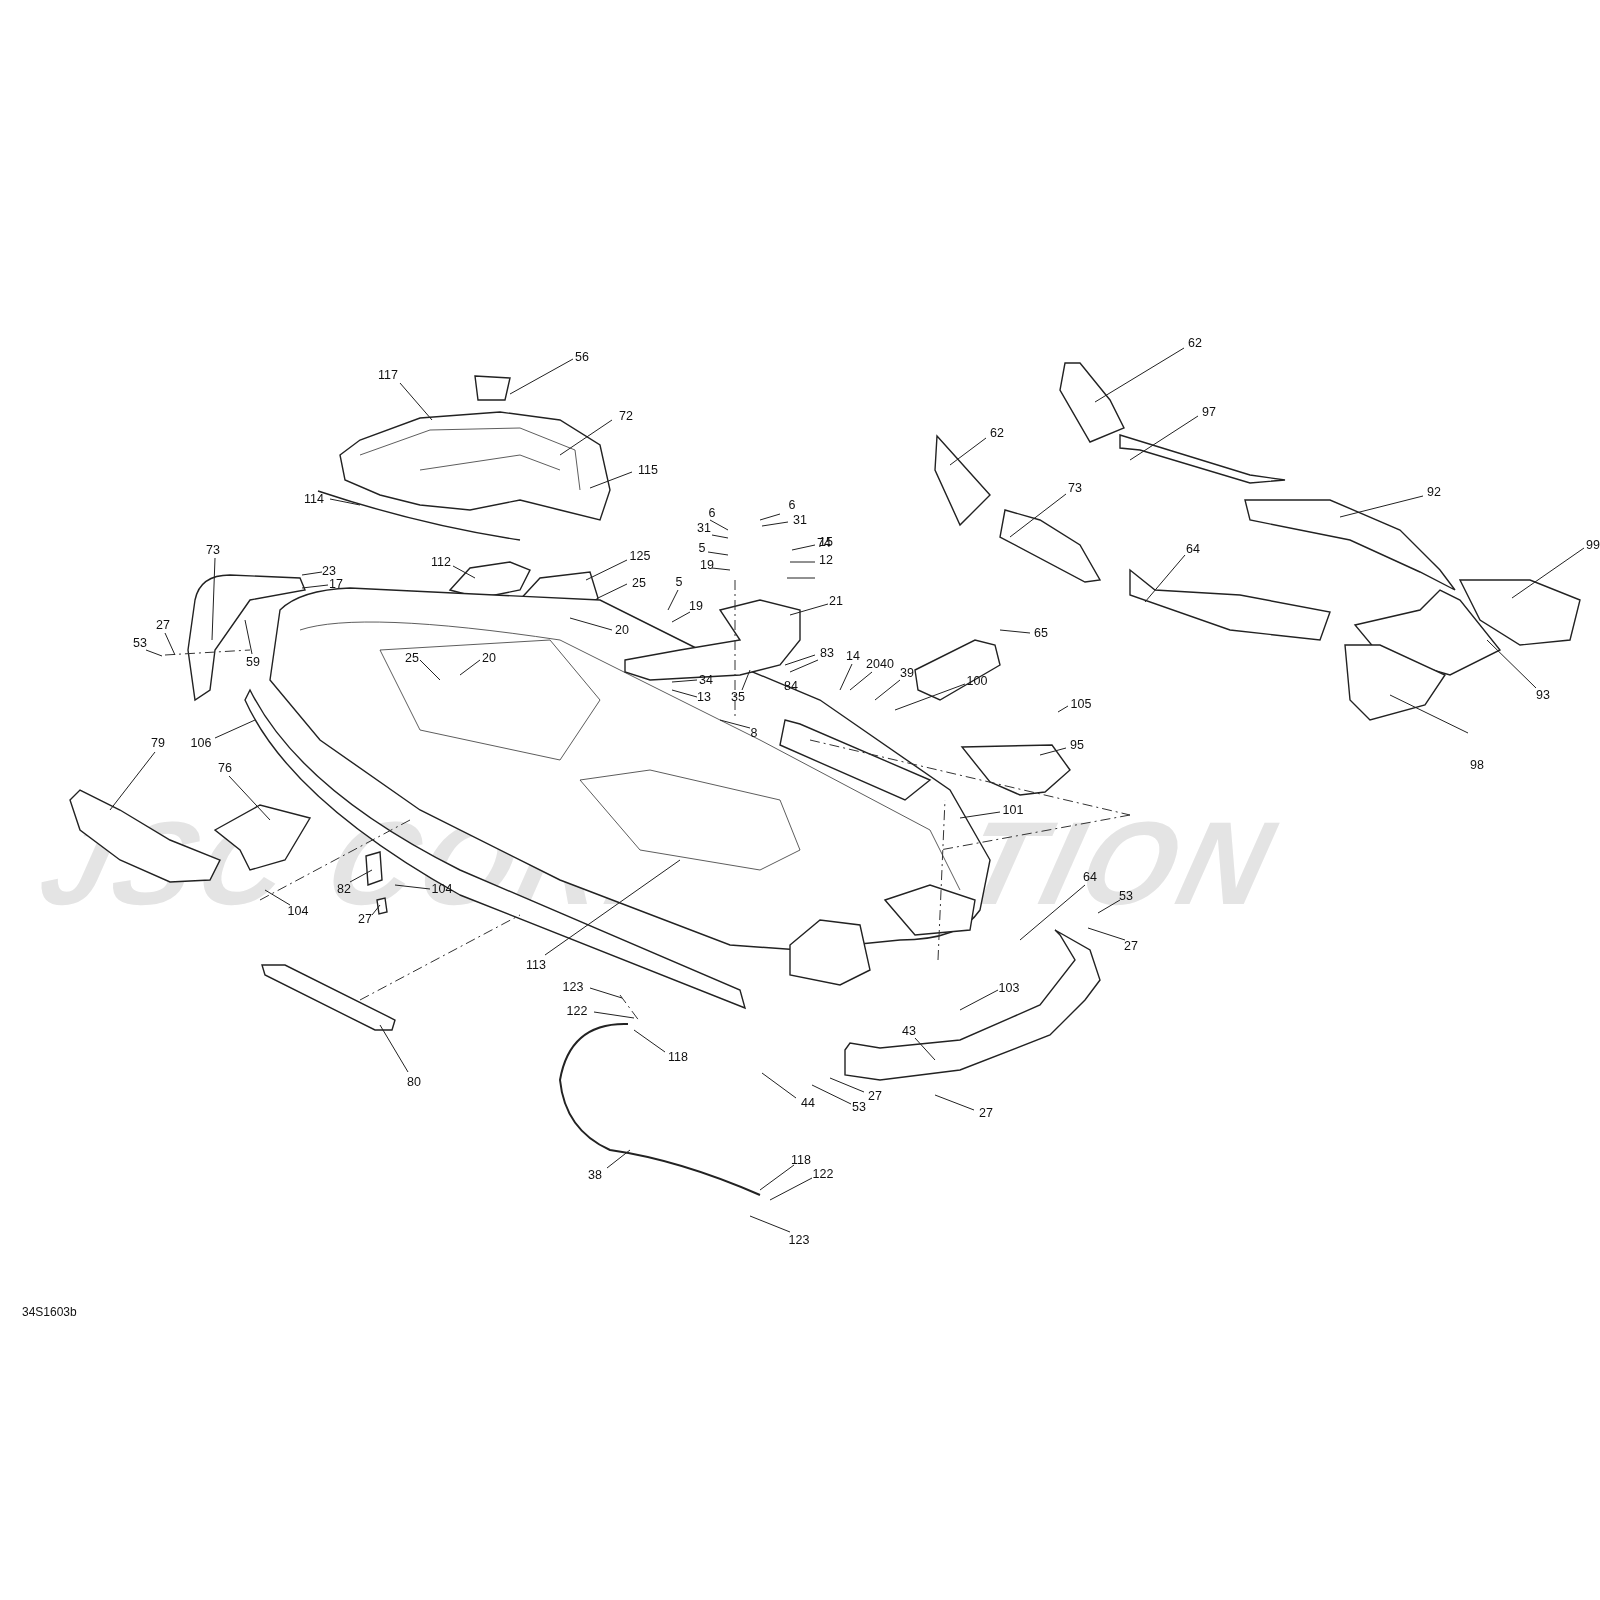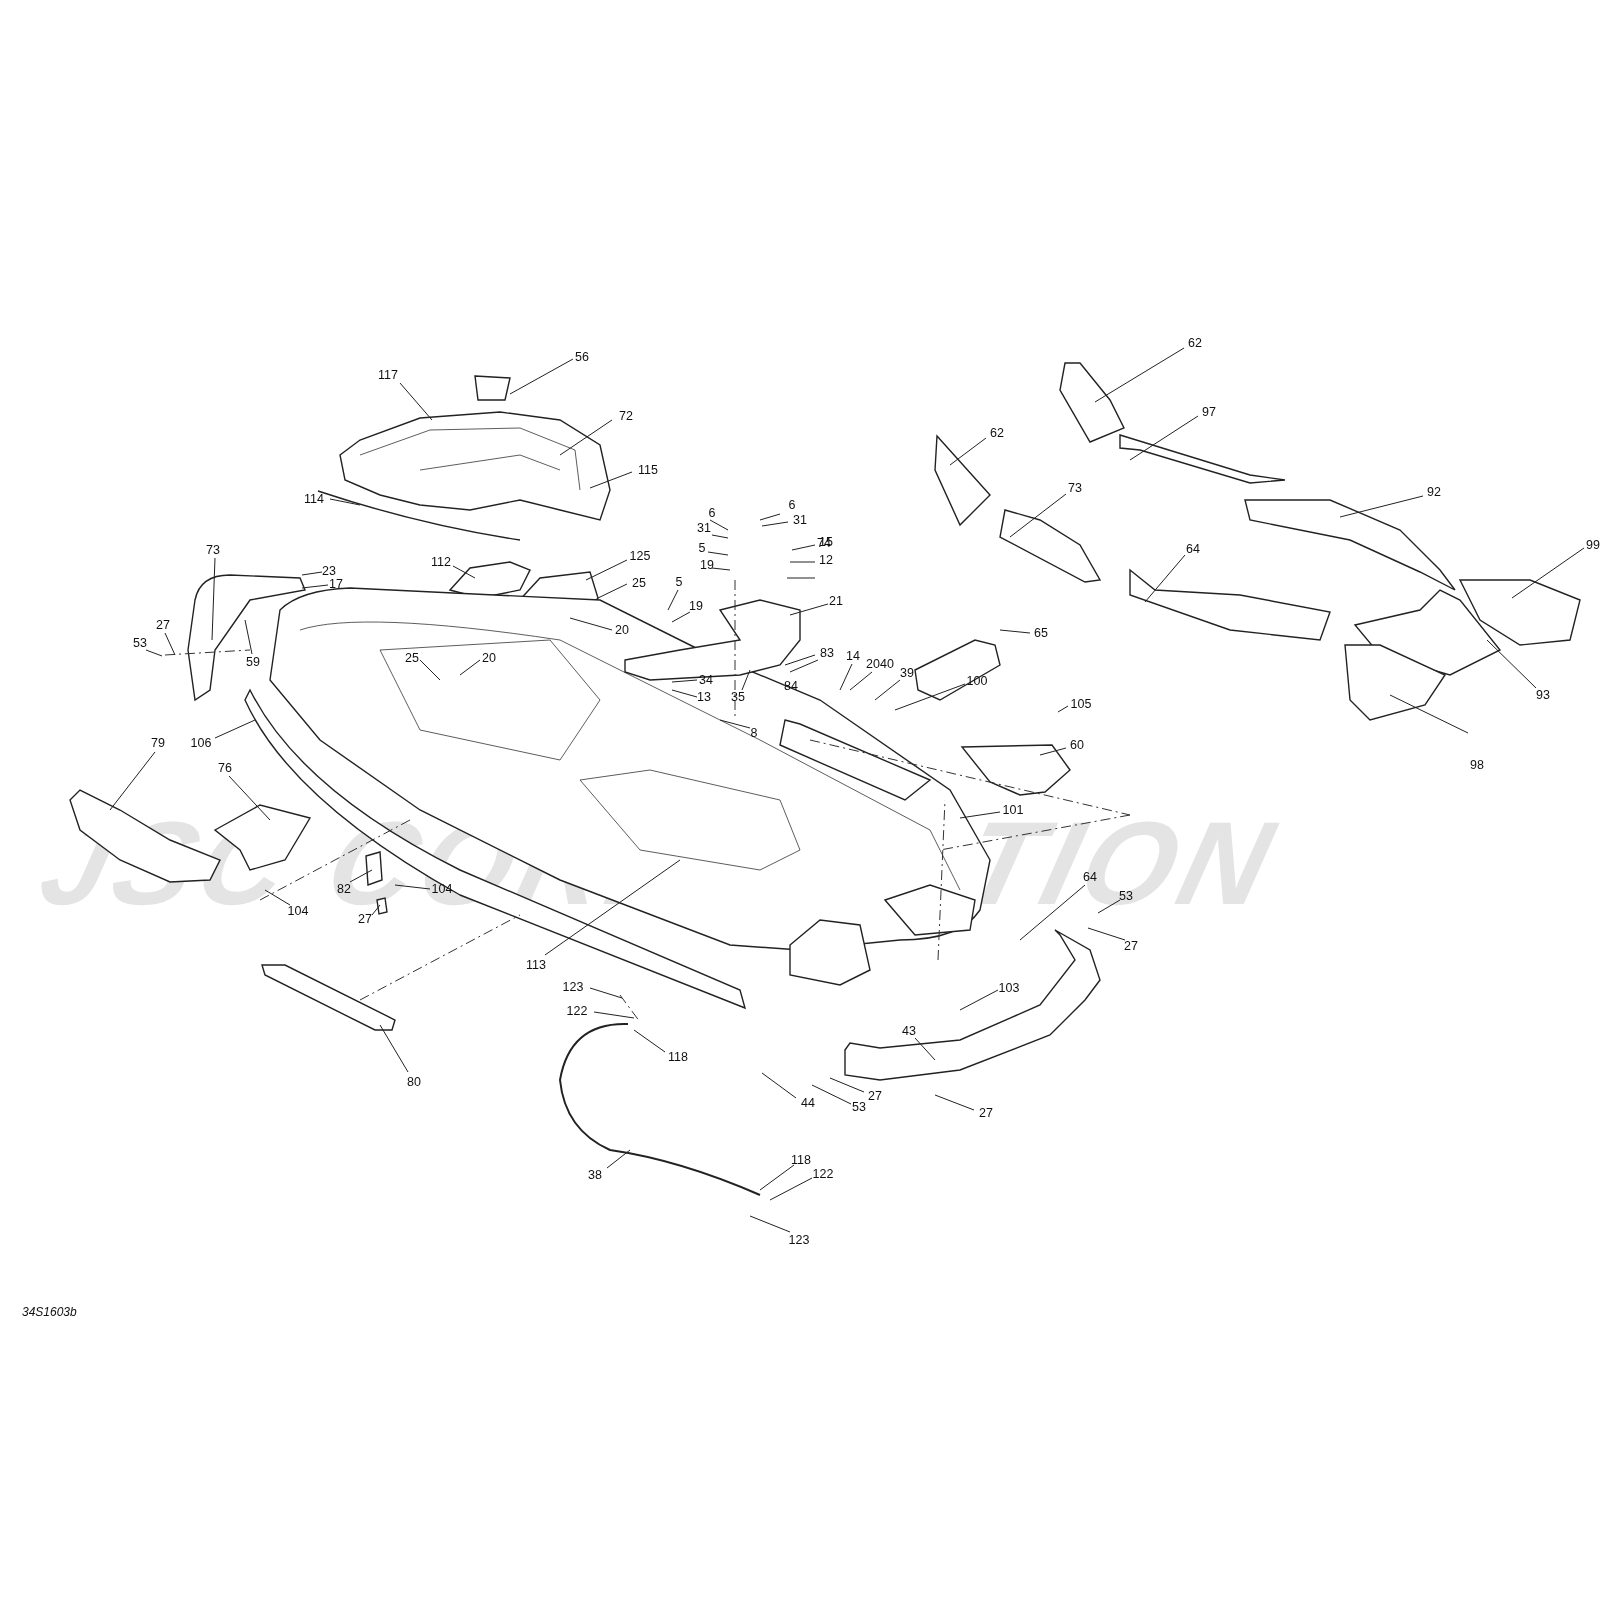--- a/index.html
+++ b/index.html
@@ -5,21 +5,21 @@
   html, body { margin:0; padding:0; background:#ffffff; }
   body { width:1600px; height:1600px; position:relative; overflow:hidden;
          font-family:"Liberation Sans", sans-serif; color:#111; }
   #diagram { position:absolute; left:0; top:0; width:1600px; height:1600px; }
   .watermark { position:absolute; left:45px; top:795px; font-family:"Liberation Sans", sans-serif;
                font-weight:bold; font-style:italic; font-size:118px; letter-spacing:6px;
                color:#e4e4e4; white-space:nowrap; transform:skewX(-14deg); z-index:0; }
   svg { position:absolute; left:0; top:0; z-index:1; }
   .callout { position:absolute; font-size:12.5px; line-height:13px; color:#111; z-index:2;
              white-space:nowrap; transform:translate(-50%,-50%); }
-  .drawing-code { position:absolute; left:22px; top:1305px; font-size:12px; z-index:2;font-style:italic; }
+  .drawing-code { position:absolute; left:22px; top:1305px; font-size:12px; z-index:2; }
   .part { fill:#fff; stroke:#222; stroke-width:1.4; }
   .thin { fill:none; stroke:#333; stroke-width:0.8; }
   .lead { stroke:#222; stroke-width:1; fill:none; }
   .dash { stroke:#333; stroke-width:1; fill:none; stroke-dasharray:10 4 2 4; }
 </style>
 </head>
 <body>
 
 <div id="diagram">
 
@@ -198,21 +198,21 @@
   <div class="callout" style="left:880px;top:664px">2040</div>
   <div class="callout" style="left:907px;top:673px">39</div>
   <div class="callout" style="left:706px;top:680px">34</div>
   <div class="callout" style="left:791px;top:686px">84</div>
   <div class="callout" style="left:977px;top:681px">100</div>
   <div class="callout" style="left:704px;top:697px">13</div>
   <div class="callout" style="left:738px;top:697px">35</div>
   <div class="callout" style="left:1081px;top:704px">105</div>
   <div class="callout" style="left:201px;top:743px">106</div>
   <div class="callout" style="left:754px;top:733px">8</div>
-  <div class="callout" style="left:1077px;top:745px">60</div>
+  <div class="callout" style="left:1077px;top:745px">95</div>
   <div class="callout" style="left:158px;top:743px">79</div>
   <div class="callout" style="left:225px;top:768px">76</div>
   <div class="callout" style="left:1013px;top:810px">101</div>
   <div class="callout" style="left:344px;top:889px">82</div>
   <div class="callout" style="left:442px;top:889px">104</div>
   <div class="callout" style="left:298px;top:911px">104</div>
   <div class="callout" style="left:365px;top:919px">27</div>
   <div class="callout" style="left:1090px;top:877px">64</div>
   <div class="callout" style="left:1126px;top:896px">53</div>
   <div class="callout" style="left:1131px;top:946px">27</div>

